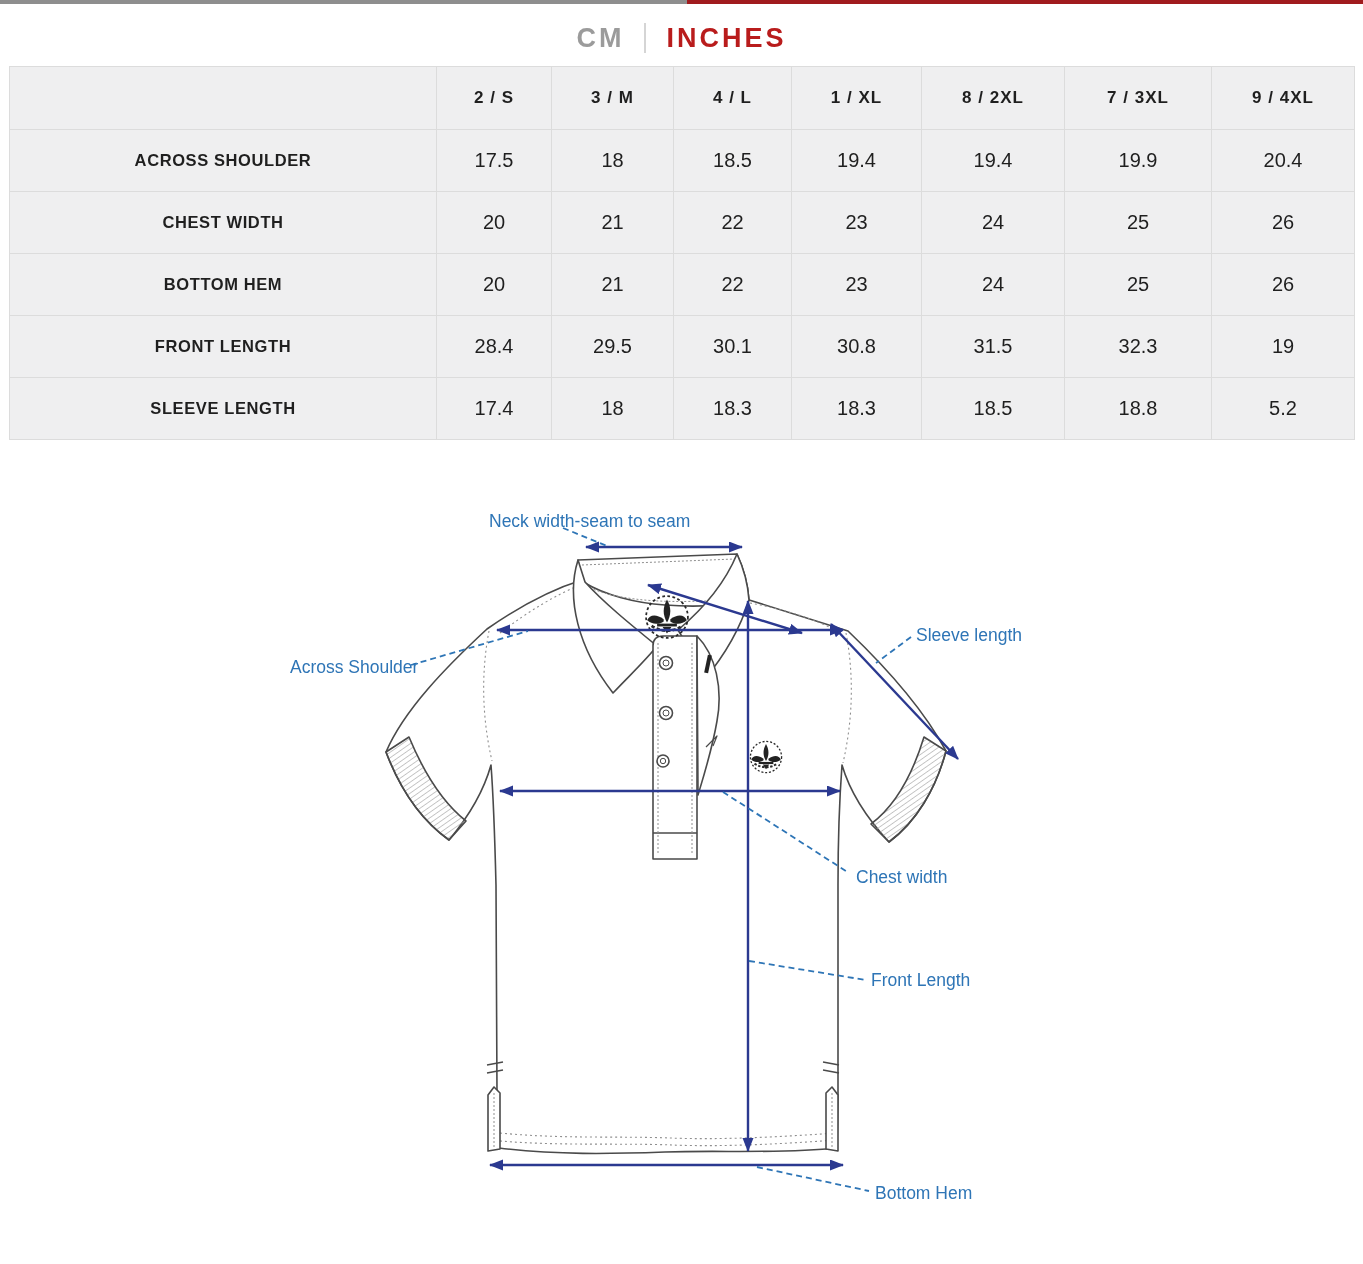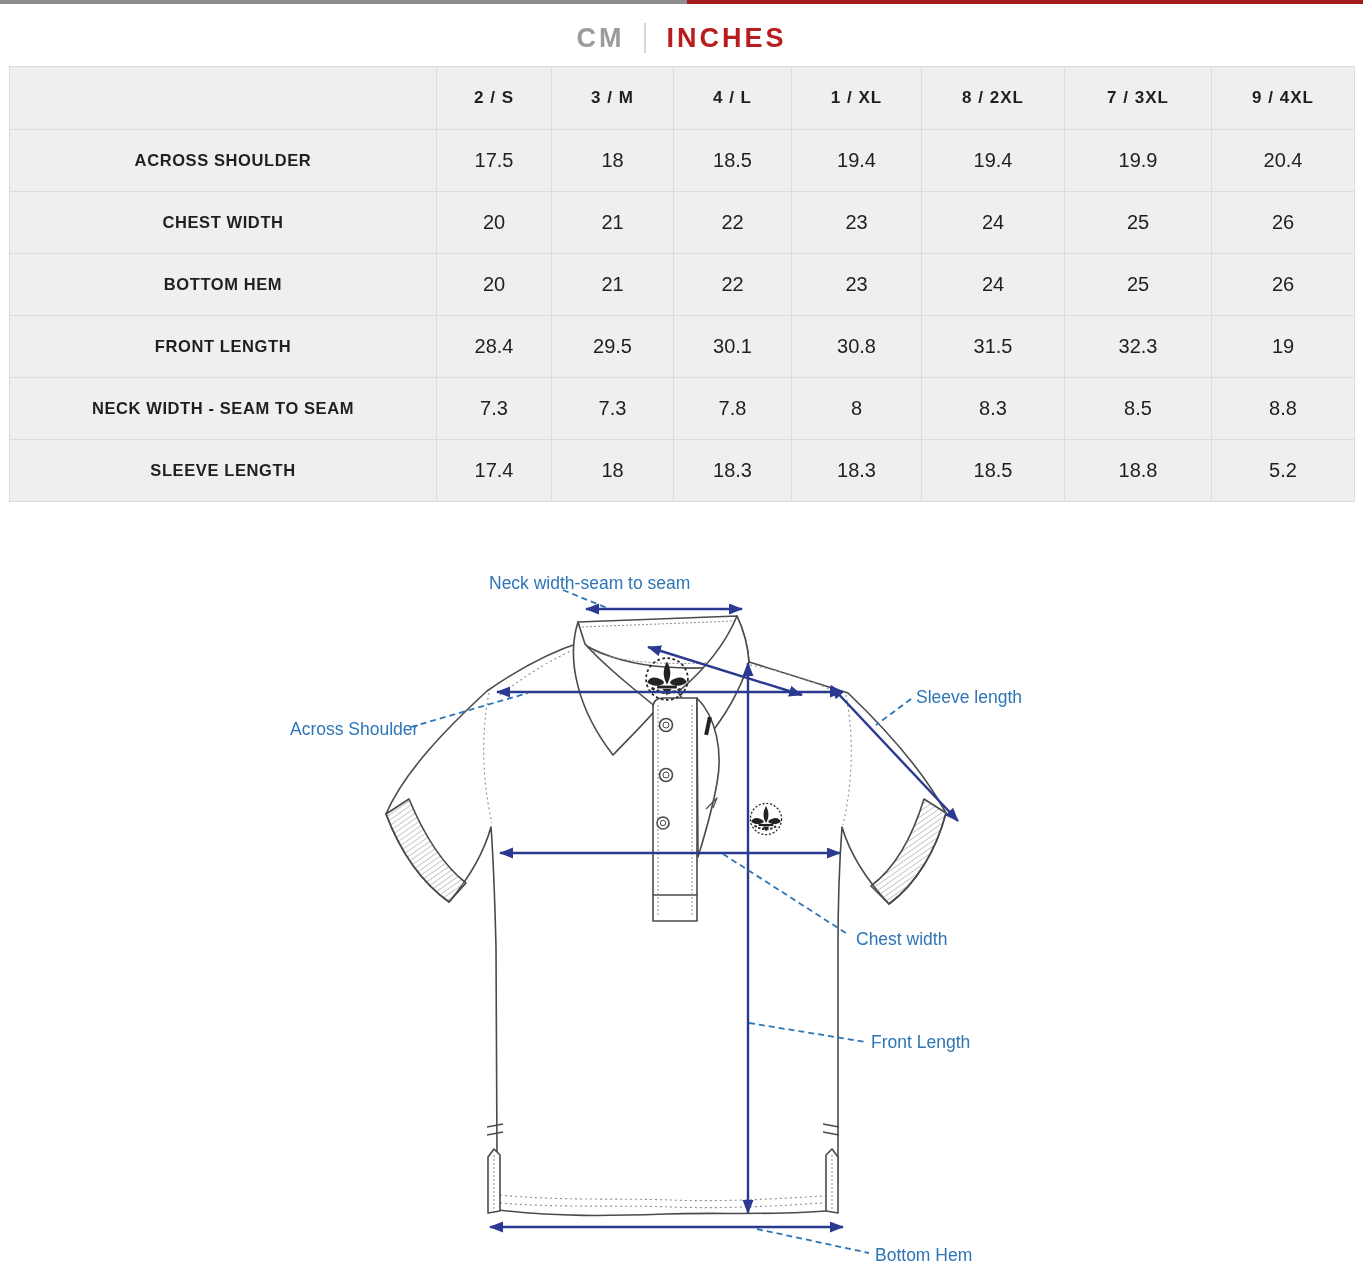--- a/index.html
+++ b/index.html
@@ -100,30 +100,20 @@
       <td class="rowlabel">FRONT LENGTH</td>
       <td class="val">28.4</td>
       <td class="val">29.5</td>
       <td class="val">30.1</td>
       <td class="val">30.8</td>
       <td class="val">31.5</td>
       <td class="val">32.3</td>
       <td class="val">19</td>
     </tr>
     <tr>
-      <td class="rowlabel">NECK WIDTH - SEAM TO SEAM</td>
-      <td class="val">7.3</td>
-      <td class="val">7.3</td>
-      <td class="val">7.8</td>
-      <td class="val">8</td>
-      <td class="val">8.3</td>
-      <td class="val">8.5</td>
-      <td class="val">8.8</td>
-    </tr>
-    <tr>
       <td class="rowlabel">SLEEVE LENGTH</td>
       <td class="val">17.4</td>
       <td class="val">18</td>
       <td class="val">18.3</td>
       <td class="val">18.3</td>
       <td class="val">18.5</td>
       <td class="val">18.8</td>
       <td class="val">5.2</td>
     </tr>
   </tbody>

